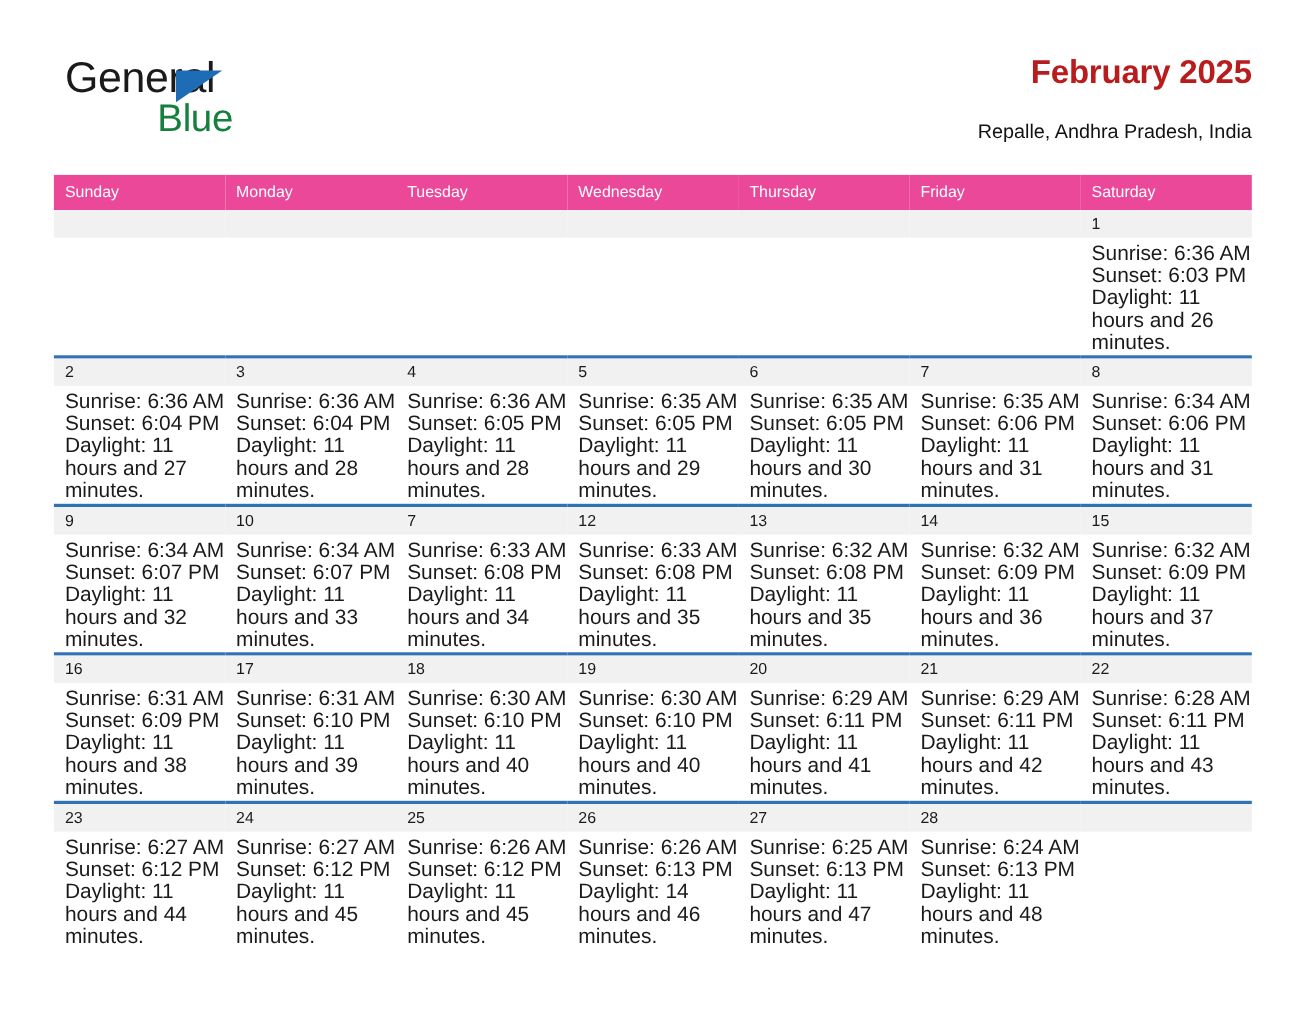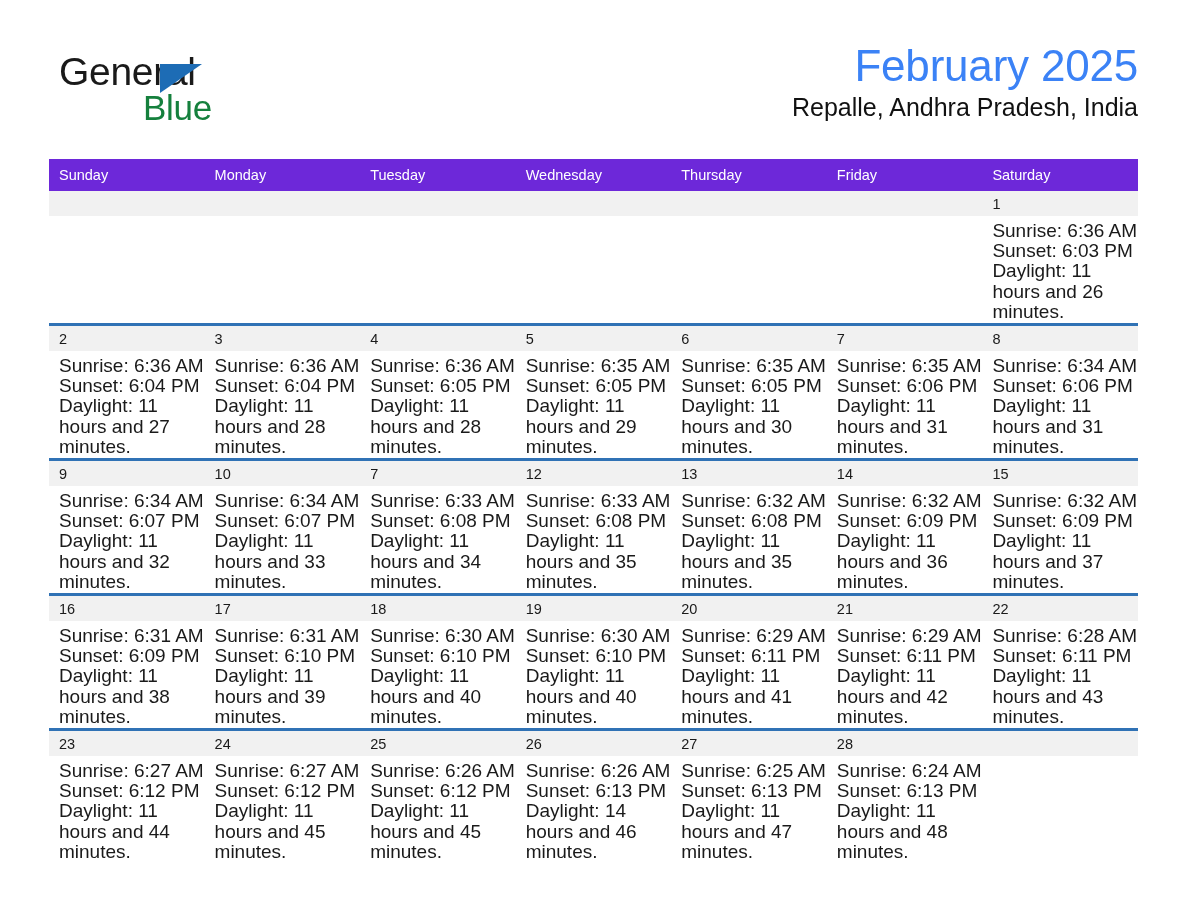--- a/index.html
+++ b/index.html
@@ -65,47 +65,47 @@
     letter-spacing: -0.3px;
     font-weight: 400;
   }
   .title-block {
     position: absolute;
     right: 0;
     top: 0;
     text-align: right;
   }
   .month-title {
-    font-size: 44px;
+    font-size: 30px;
     line-height: 52px;
-    font-weight: 400;
-    color: #3b82f6;
+    font-weight: 700;
+    color: #b91c1c;
     letter-spacing: -0.2px;
     white-space: nowrap;
   }
   .location-title {
-    margin-top: 0;
-    font-size: 25px;
+    margin-top: 12px;
+    font-size: 18px;
     line-height: 30px;
     font-weight: 400;
     color: #111111;
     white-space: nowrap;
   }
 
   
   .calendar {
     position: absolute;
     left: 49px;
     top: 159px;
     width: 1089px;
     border-collapse: collapse;
     table-layout: fixed;
   }
   .calendar th {
-    background: #6d28d9;
+    background: #ec4899;
     color: #ffffff;
     font-size: 14.5px;
     font-weight: 400;
     text-align: left;
     padding: 7px 0 8px 10px;
     height: 17px;
     vertical-align: middle;
   }
   .calendar td {
     padding: 0;

